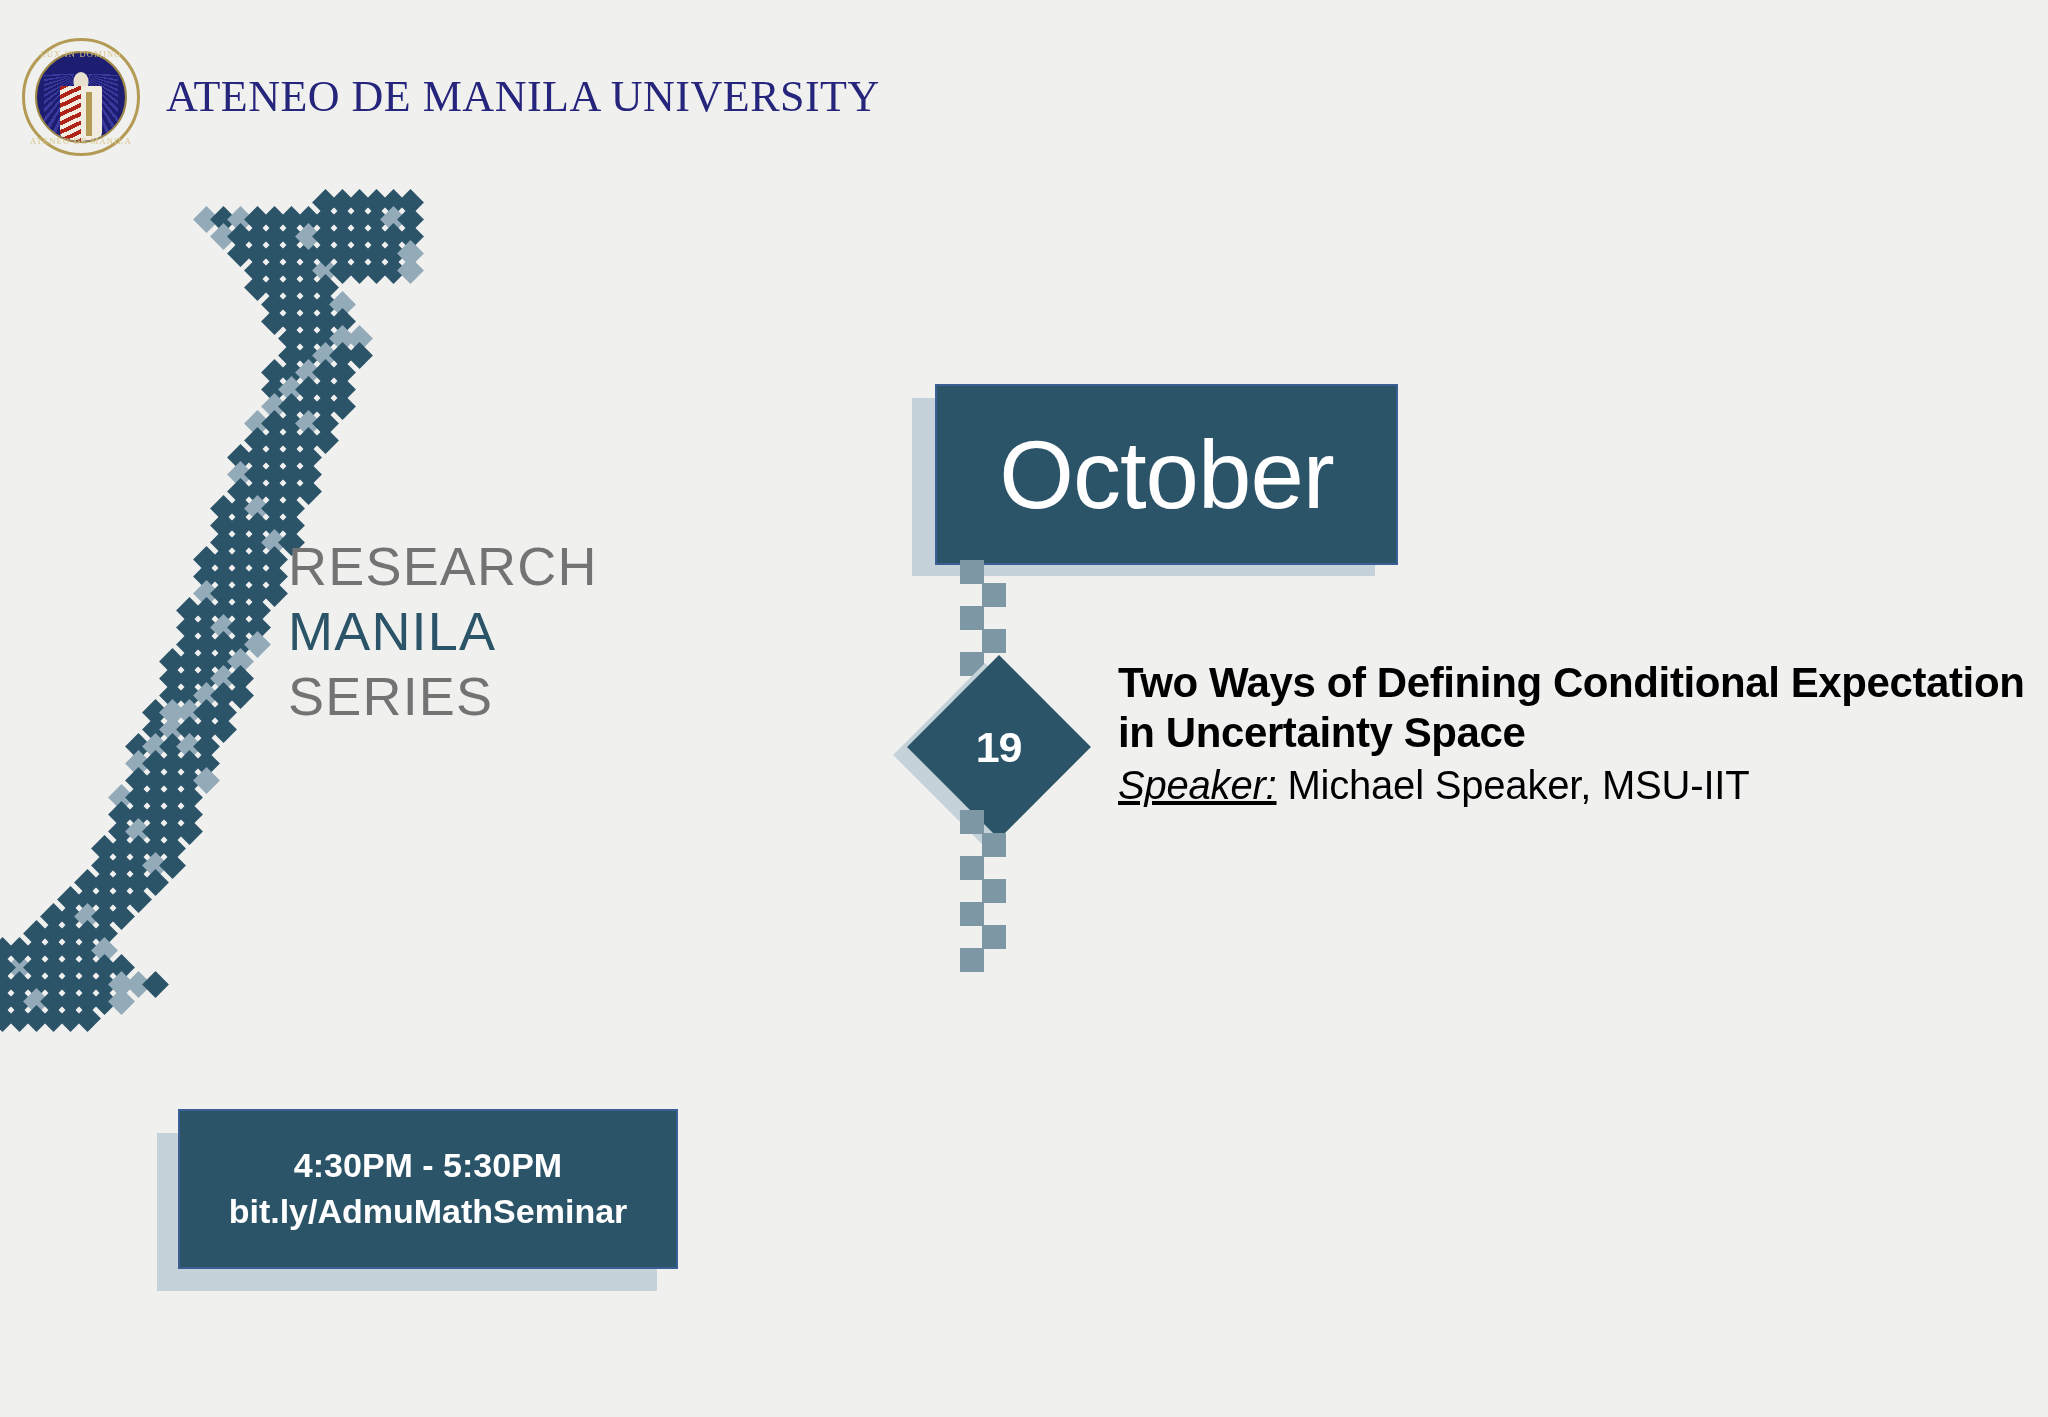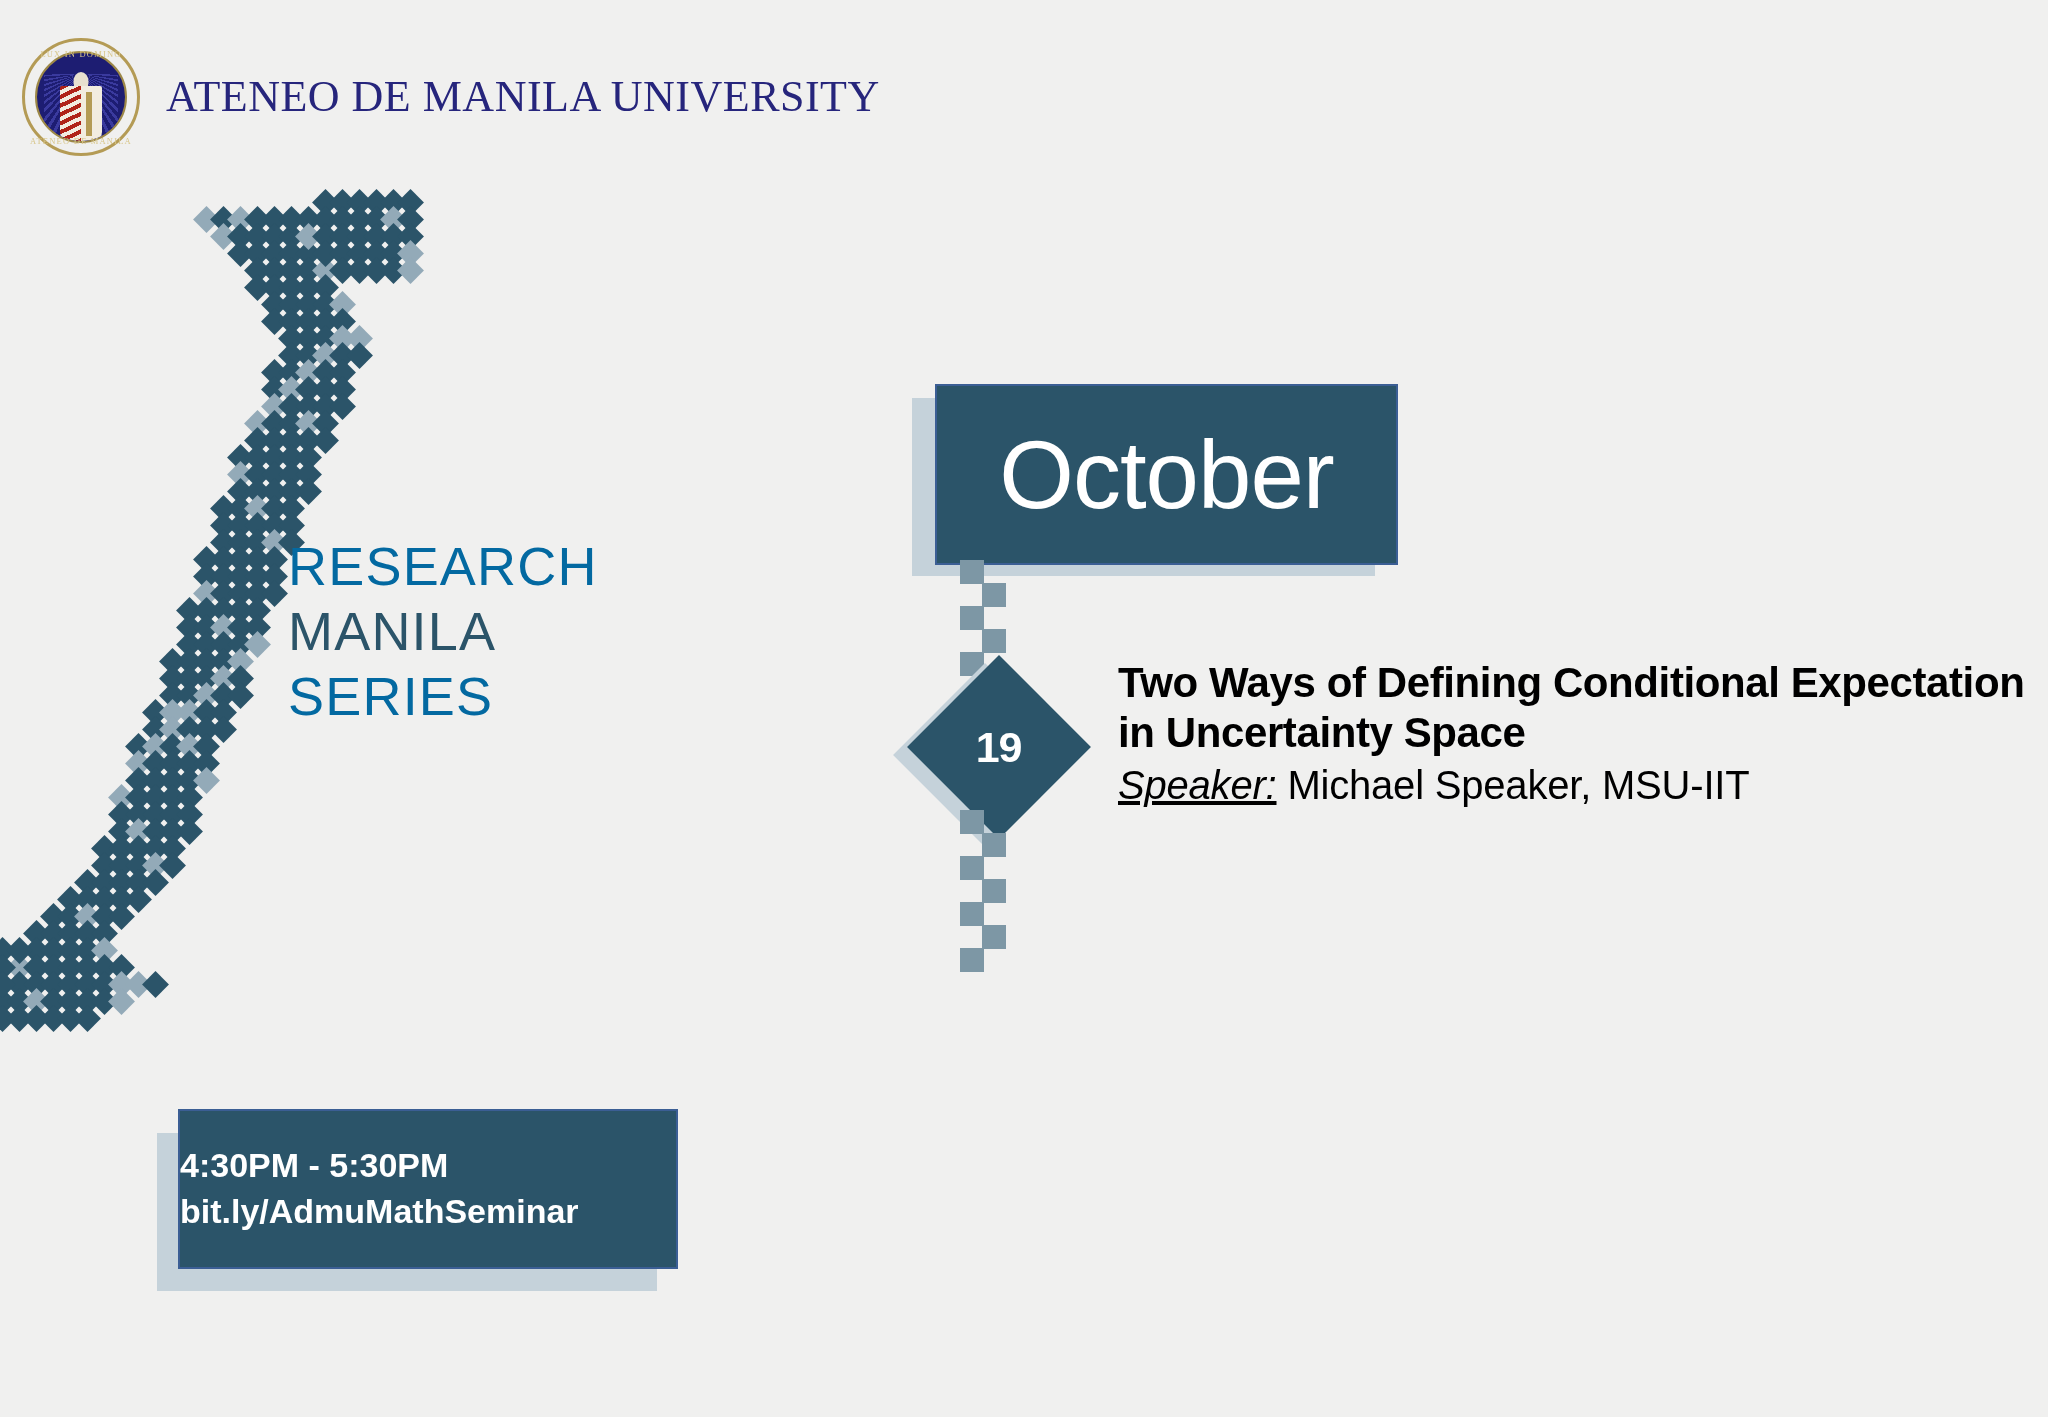--- a/index.html
+++ b/index.html
@@ -158,21 +158,21 @@
     white-space: nowrap;
   }
   #seminar-wordmark .ln {
     font-size: 54px;
     letter-spacing: 1.2px;
     font-weight: 400;
     display: block;
     margin-bottom: 12px;
   }
   #seminar-wordmark .dark  { color: #2b5469; }
-  #seminar-wordmark .light { color: #0369a1; }
+  #seminar-wordmark .light { color: #737373; }
 
   
   #october-shadow {
     position: absolute;
     left: 912px; top: 398px;
     width: 463px; height: 178px;
     background: #c5d2da;
   }
   #october-box {
     position: absolute;
@@ -263,21 +263,21 @@
   }
   #time-box {
     position: absolute;
     left: 178px; top: 1109px;
     width: 500px; height: 160px;
     background: #2b5469;
     border: 2px solid #3b5e94;
     box-sizing: border-box;
     display: flex;
     flex-direction: column;
-    align-items: flex-start;
+    align-items: center;
     justify-content: center;
   }
   #time-box .line {
     color: #ffffff;
     font-size: 34px;
     font-weight: bold;
     line-height: 1.35;
     white-space: nowrap;
   }
 </style>

